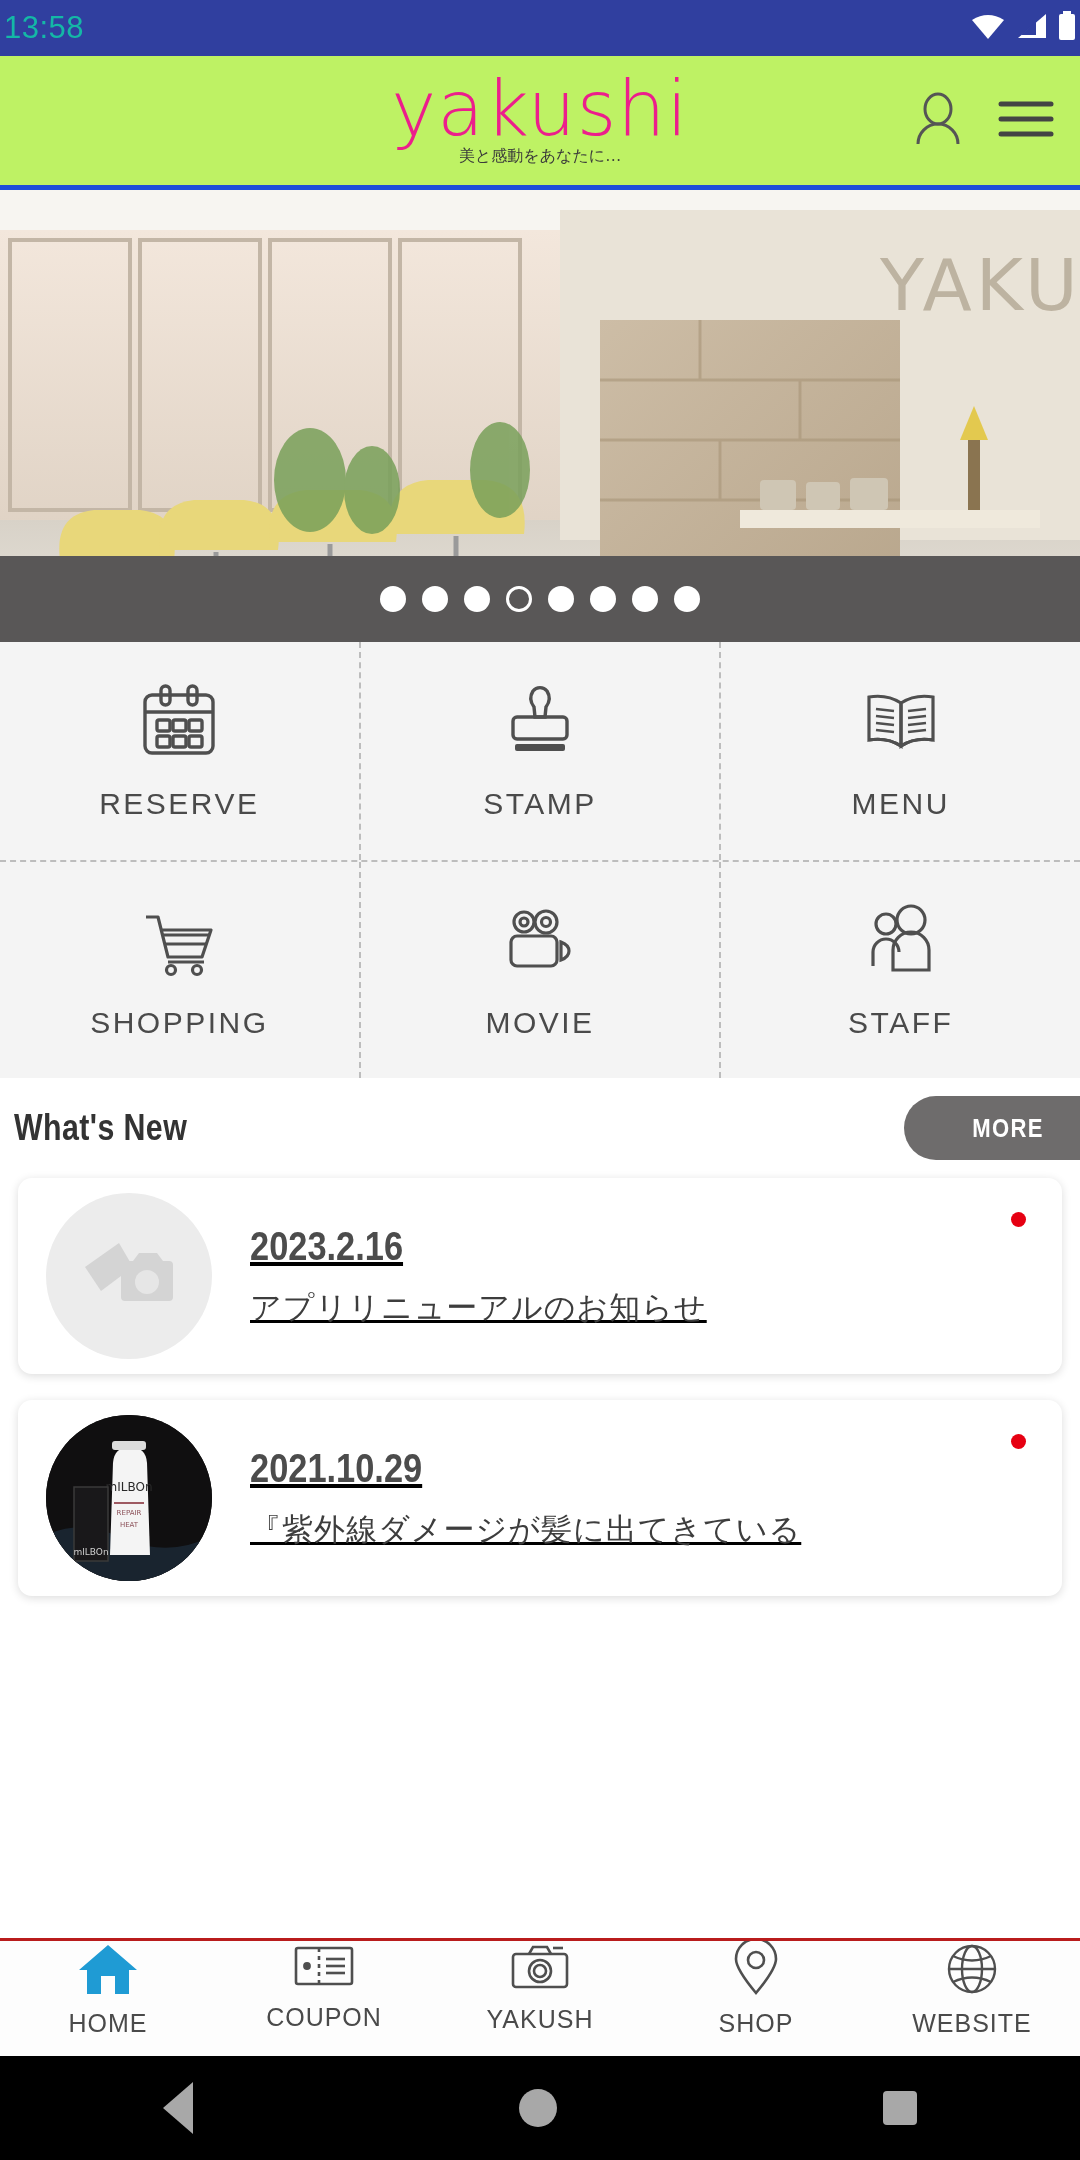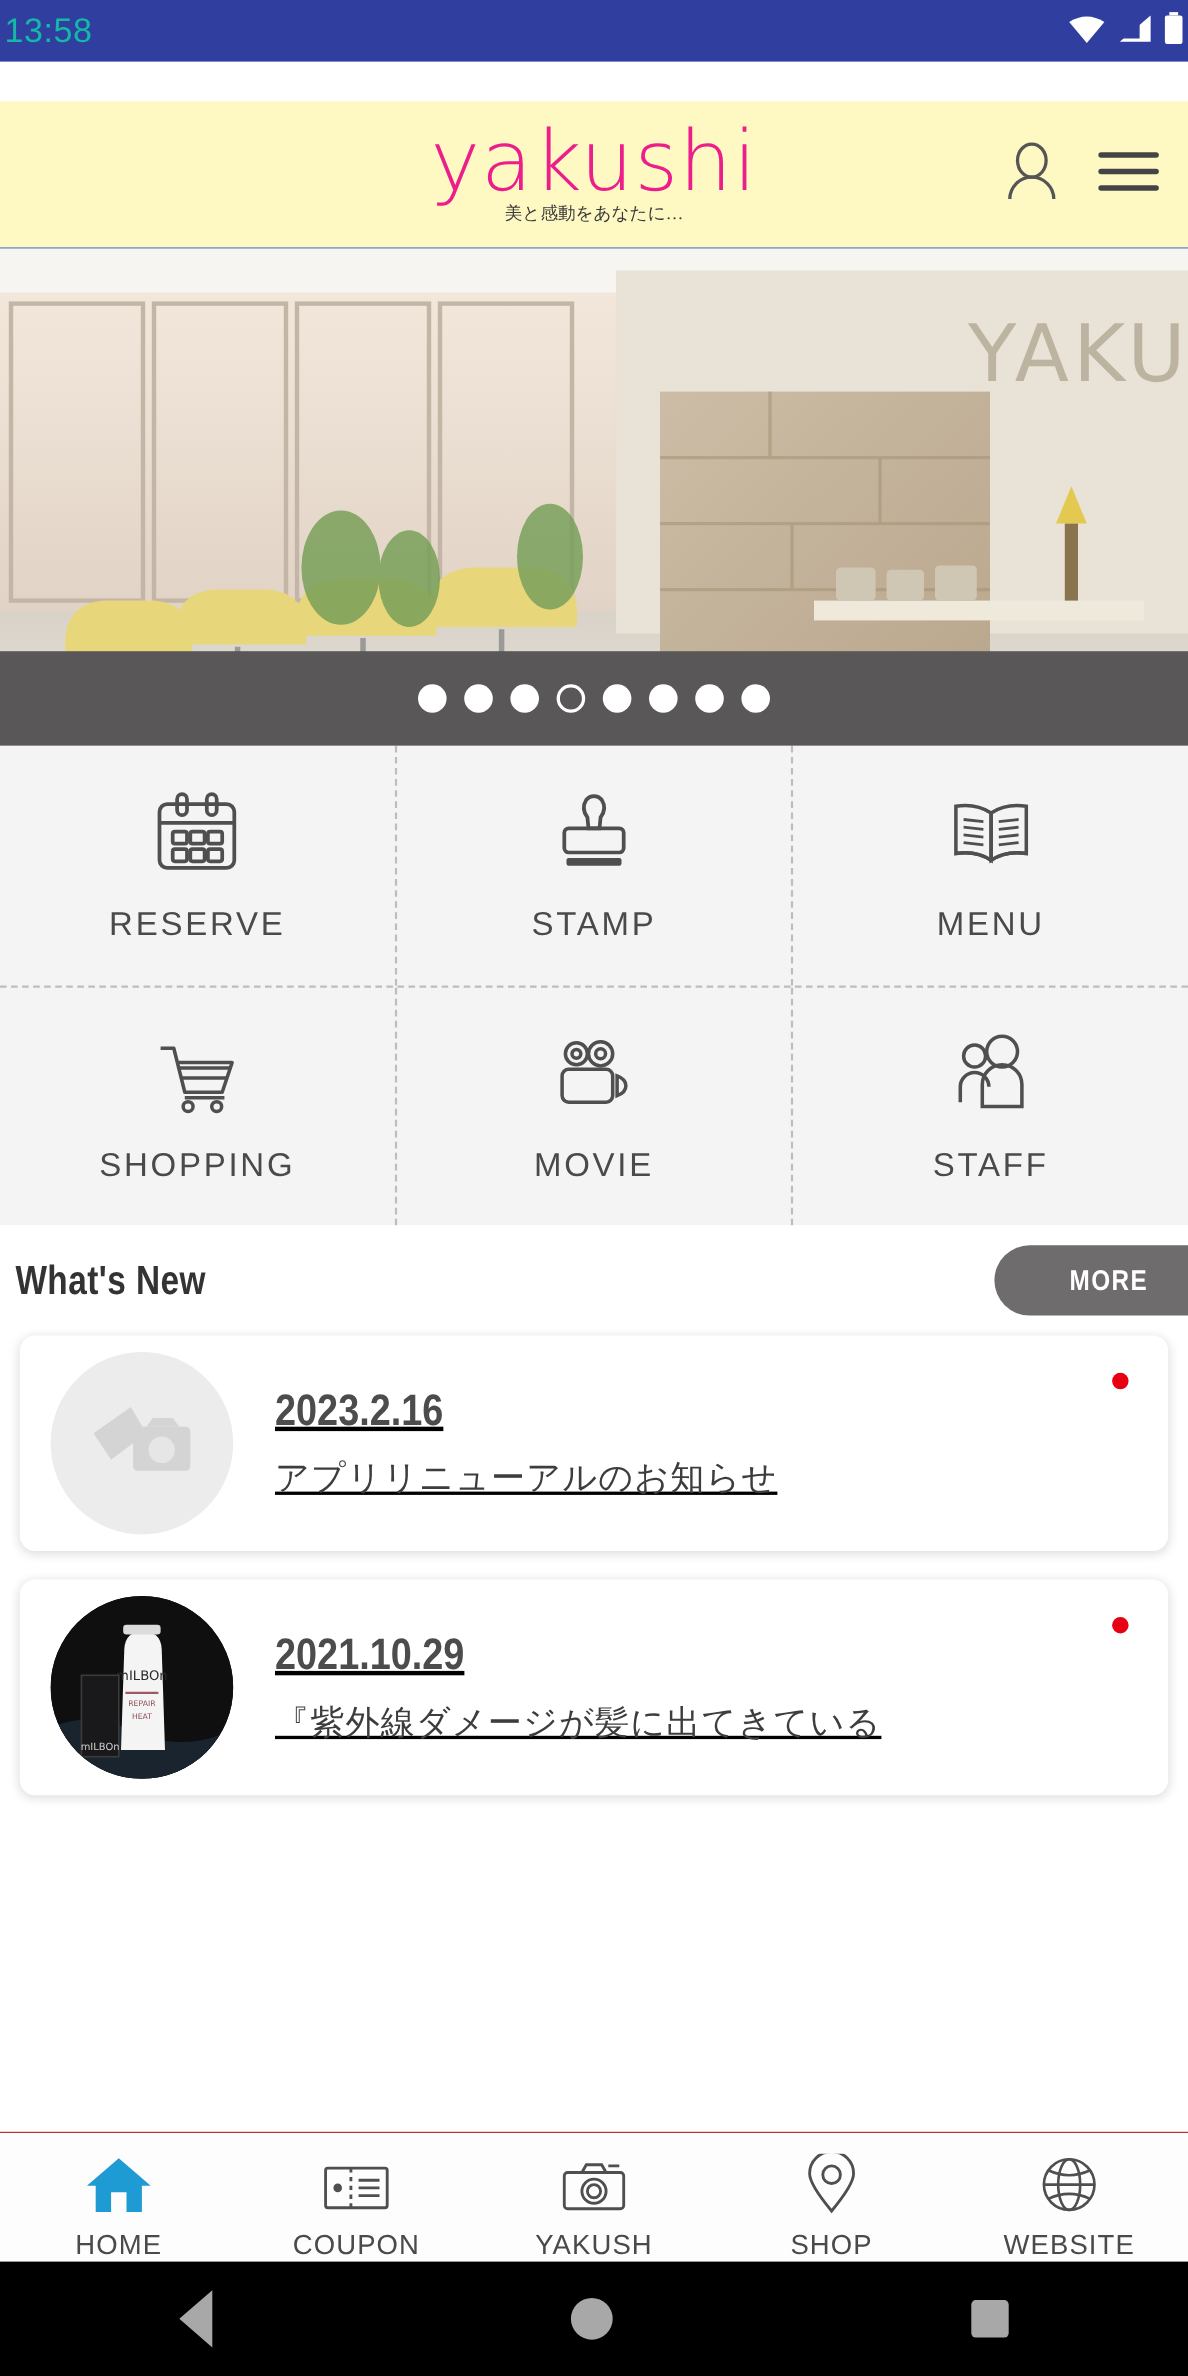--- a/index.html
+++ b/index.html
@@ -13,22 +13,22 @@
   
   .statusbar {
     height:56px; background:#303f9f; display:flex; align-items:center;
     justify-content:space-between; padding:0 4px; color:#14b8a6;
   }
   .statusbar .clock { font-size:31px; letter-spacing:.5px; font-family:"Liberation Sans", sans-serif; }
   .statusbar .sysicons { display:flex; align-items:center; gap:10px; }
 
   
   .appbar {
-    height:134px; background:#fef9c3; display:flex; align-items:center;
-    position:relative; border-bottom:1px solid #1d4ed8;margin-top:36px;
+    height:134px; background:#bef264; display:flex; align-items:center;
+    position:relative; border-bottom:5px solid #1d4ed8;
   }
   .logo-wrap {
     position:absolute; left:0; right:0; top:0; bottom:0;
     display:flex; flex-direction:column; align-items:center; justify-content:center;
   }
   .logo-main {
     font-family:"DejaVu Sans", sans-serif;
     font-size:76px; color:#ec1e8c; line-height:.92; font-weight:300;
     letter-spacing:1px;
   }
@@ -107,22 +107,22 @@
     font-family:"DejaVu Sans", sans-serif; white-space:nowrap;
   }
   .unread-dot {
     position:absolute; right:36px; top:34px;
     width:15px; height:15px; border-radius:50%; background:#e60012;
   }
 
   
   .tabbar {
     position:absolute; left:0; right:0; bottom:104px; height:118px;
-    background:#fdfdfd; border-top:1px solid #b91c1c;
-    display:flex; align-items:flex-end;
+    background:#fdfdfd; border-top:3px solid #b91c1c;
+    display:flex; align-items:flex-start;
   }
   .tab {
     flex:1; display:flex; flex-direction:column; align-items:center;
     justify-content:center; gap:8px;
   }
   .tab-label {
     font-size:25px; color:#4a4a4a; letter-spacing:1px; font-weight:300;
     font-family:"Liberation Sans", sans-serif;
   }
   .tab.active .tab-label { color:#4a4a4a; }

